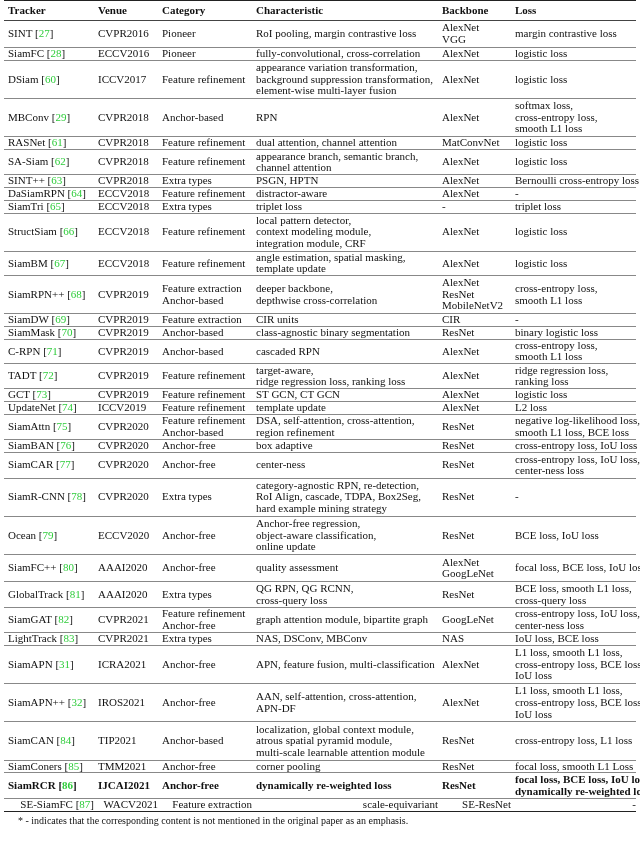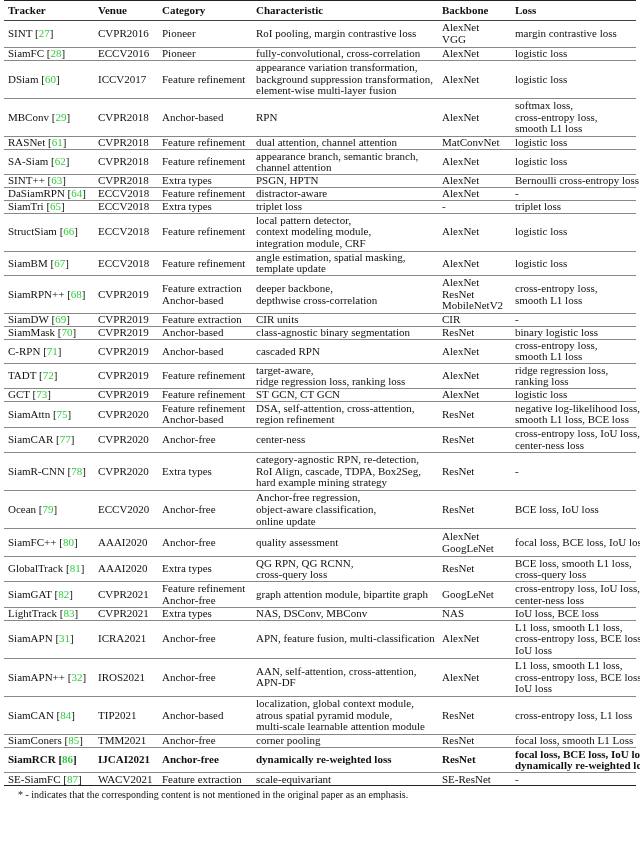--- a/index.html
+++ b/index.html
@@ -325,39 +325,71 @@
           <td>
             <span class="line">ST GCN, CT GCN</span>
           </td>
           <td>
             <span class="line">AlexNet</span>
           </td>
           <td>
             <span class="line">logistic loss</span>
           </td>
         </tr>
+        <tr style="height: 12.74px;">
+          <td><span>UpdateNet</span> [<span class="ref">74</span>]</td>
+          <td>ICCV2019</td>
+          <td>
+            <span class="line">Feature refinement</span>
+          </td>
+          <td>
+            <span class="line">template update</span>
+          </td>
+          <td>
+            <span class="line">AlexNet</span>
+          </td>
+          <td>
+            <span class="line">L2 loss</span>
+          </td>
+        </tr>
         <tr style="height: 25.48px;">
           <td><span>SiamAttn</span> [<span class="ref">75</span>]</td>
           <td>CVPR2020</td>
           <td>
             <span class="line">Feature refinement</span>
             <span class="line">Anchor-based</span>
           </td>
           <td>
             <span class="line">DSA, self-attention, cross-attention,</span>
             <span class="line">region refinement</span>
           </td>
           <td>
             <span class="line">ResNet</span>
           </td>
           <td>
             <span class="line">negative log-likelihood loss,</span>
             <span class="line">smooth L1 loss, BCE loss</span>
           </td>
         </tr>
+        <tr style="height: 12.74px;">
+          <td><span>SiamBAN</span> [<span class="ref">76</span>]</td>
+          <td>CVPR2020</td>
+          <td>
+            <span class="line">Anchor-free</span>
+          </td>
+          <td>
+            <span class="line">box adaptive</span>
+          </td>
+          <td>
+            <span class="line">ResNet</span>
+          </td>
+          <td>
+            <span class="line">cross-entropy loss, IoU loss</span>
+          </td>
+        </tr>
         <tr style="height: 25.48px;">
           <td><span>SiamCAR</span> [<span class="ref">77</span>]</td>
           <td>CVPR2020</td>
           <td>
             <span class="line">Anchor-free</span>
           </td>
           <td>
             <span class="line">center-ness</span>
           </td>
           <td>
@@ -554,21 +586,21 @@
             <span class="line">dynamically re-weighted loss</span>
           </td>
           <td>
             <span class="line">ResNet</span>
           </td>
           <td>
             <span class="line">focal loss, BCE loss, IoU loss,</span>
             <span class="line">dynamically re-weighted loss</span>
           </td>
         </tr>
-        <tr class="last" style="height: 12.74px;">
+        <tr class="last" style="height: 12.74px; text-align: right;">
           <td><span>SE-SiamFC</span> [<span class="ref">87</span>]</td>
           <td>WACV2021</td>
           <td>
             <span class="line">Feature extraction</span>
           </td>
           <td>
             <span class="line">scale-equivariant</span>
           </td>
           <td>
             <span class="line">SE-ResNet</span>

